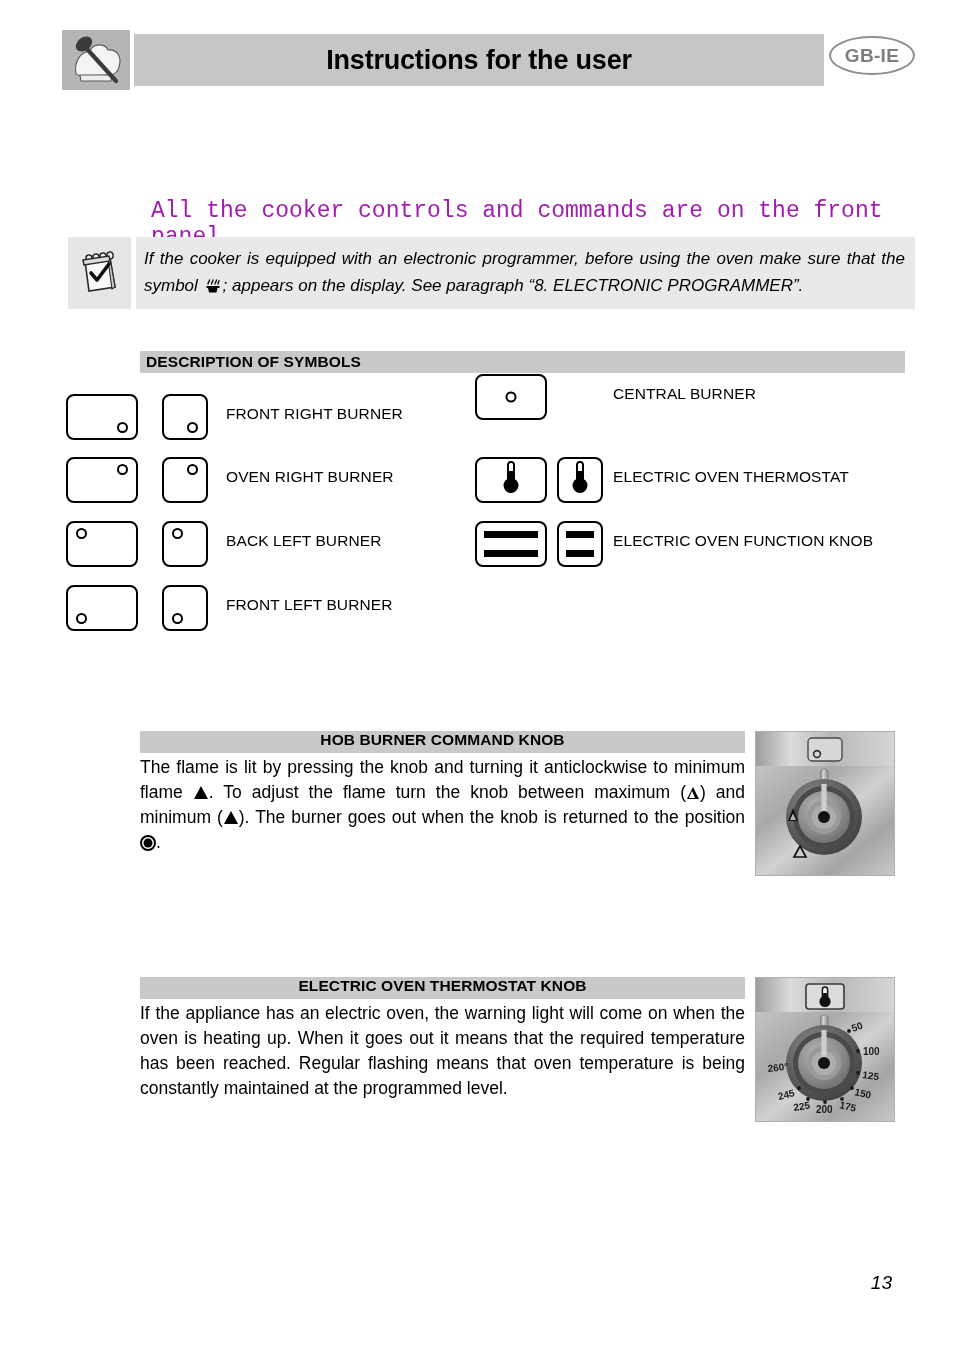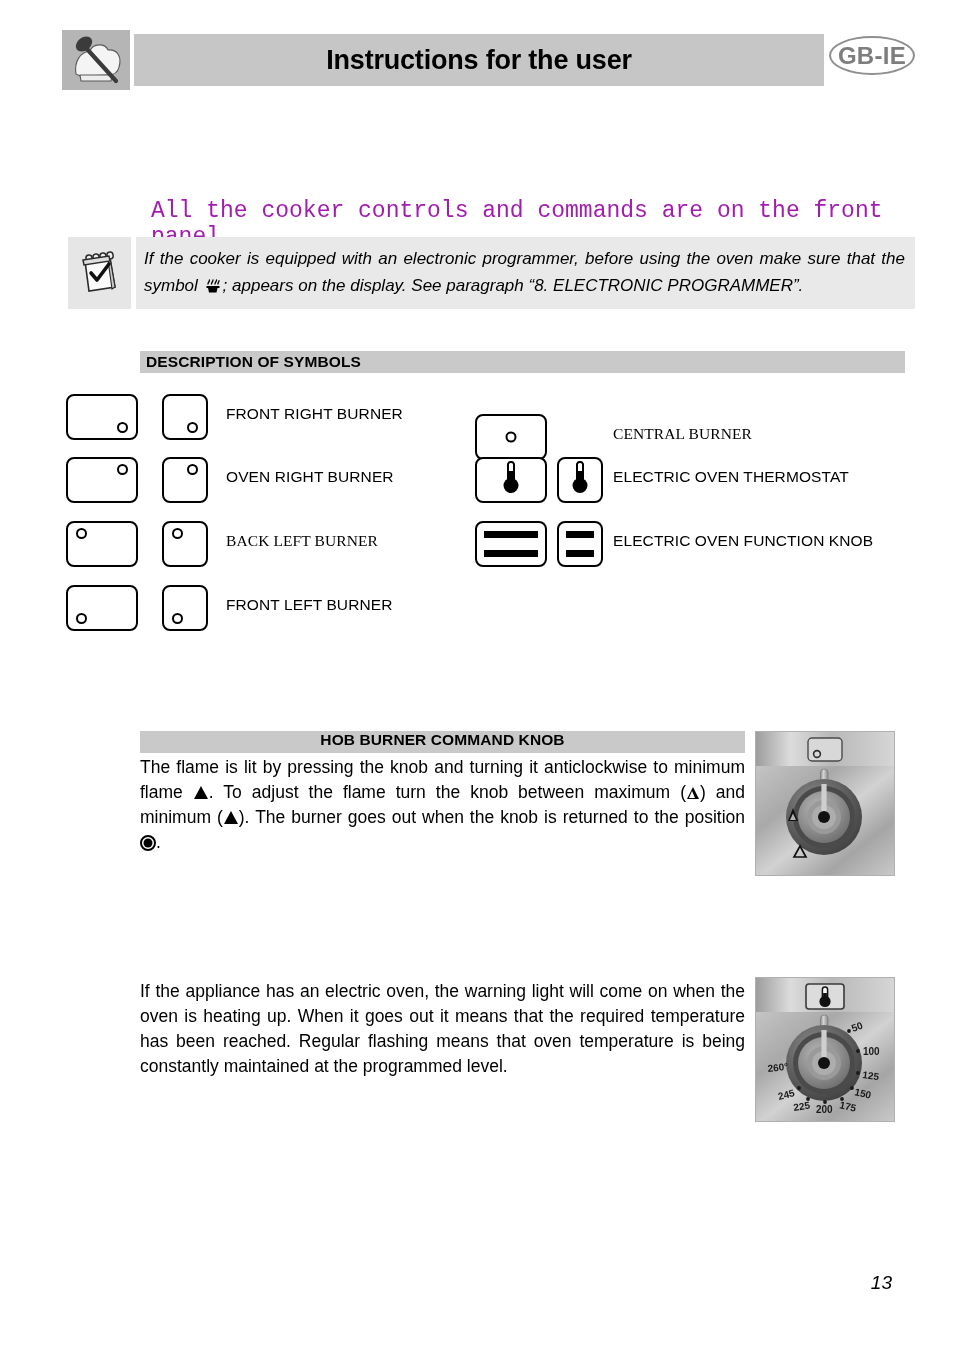--- a/index.html
+++ b/index.html
@@ -58,21 +58,21 @@
     width: 86px;
     height: 39px;
     border: 2px solid #8f8f8f;
     border-radius: 50%;
     display: flex;
     align-items: center;
     justify-content: center;
     box-sizing: border-box;
   }
   .lang-badge span {
-    font-size: 24px;
+    font-size: 19px;
     font-weight: bold;
     color: #7d7d7d;
     letter-spacing: 0.3px;
   }
 
   
   .intro-text {
     position: absolute;
     left: 151px;
     top: 198px;
@@ -376,41 +376,41 @@
 <div class="sym-row" style="left:66px; top:457px; width:420px;">
   <div class="knob-box wide" style="left:0px;">
       <span class="dot tr"></span>
     </div>
   <div class="knob-box narrow" style="left:96px;">
       <span class="dot tr"></span>
     </div>
   <div class="sym-label" style="left:160px;">OVEN RIGHT BURNER</div>
 </div>
 
-<div class="sym-row" style="left:66px; top:521px; width:420px;font-family:Liberation Serif, serif;">
+<div class="sym-row" style="left:66px; top:521px; width:420px;">
   <div class="knob-box wide" style="left:0px;">
       <span class="dot tl"></span>
     </div>
   <div class="knob-box narrow" style="left:96px;">
       <span class="dot tl"></span>
     </div>
   <div class="sym-label" style="left:160px;">BACK LEFT BURNER</div>
 </div>
 
 <div class="sym-row" style="left:66px; top:585px; width:420px;">
   <div class="knob-box wide" style="left:0px;">
       <span class="dot bl"></span>
     </div>
   <div class="knob-box narrow" style="left:96px;">
       <span class="dot bl"></span>
     </div>
   <div class="sym-label" style="left:160px;">FRONT LEFT BURNER</div>
 </div>
 
-<div class="sym-row" style="left:475px; top:414px; width:430px;font-family:Liberation Serif, serif;">
+<div class="sym-row" style="left:475px; top:374px; width:430px;">
   <div class="knob-box wide" style="left:0px;">
       <span class="dot ctr"></span>
     </div>
   <div class="sym-label" style="left:138px;">CENTRAL BURNER</div>
 </div>
 
 <div class="sym-row" style="left:475px; top:457px; width:430px;">
   <div class="knob-box wide" style="left:0px;">
     <span class="thermo">
       <svg width="20" height="34" viewBox="0 0 20 34">
@@ -512,20 +512,23 @@
 
     <g transform="translate(32,76)">
       <path d="M5 0 L10 13 L0 13 Z" fill="#111"></path>
       <path d="M5 5.5 L8 12 L2 12 Z" fill="#b3b3b3"></path>
     </g>
     <path d="M44 114 L50 125 L38 125 Z" fill="none" stroke="#111" stroke-width="1.7"></path>
   </svg>
 </div>
 
 <div class="block" style="left:140px; top:977px; width:605px;">
+  <div class="bar">
+    <span>ELECTRIC OVEN THERMOSTAT KNOB</span>
+  </div>
   <div class="body">
     <p>If the appliance has an electric oven, the warning light will come on when the oven is heating up. When it goes out it means that the required temperature has been reached. Regular flashing means that oven temperature is being constantly maintained at the programmed level.</p>
   </div>
 </div>
 
 <div class="photo" style="left:755px; top:977px;">
   <svg width="138" height="143" viewBox="0 0 138 143">
     <rect x="0" y="0" width="138" height="34" fill="url(#pnlTop)"></rect>
     <rect x="0" y="34" width="138" height="109" fill="url(#pnlMain)"></rect>
 

